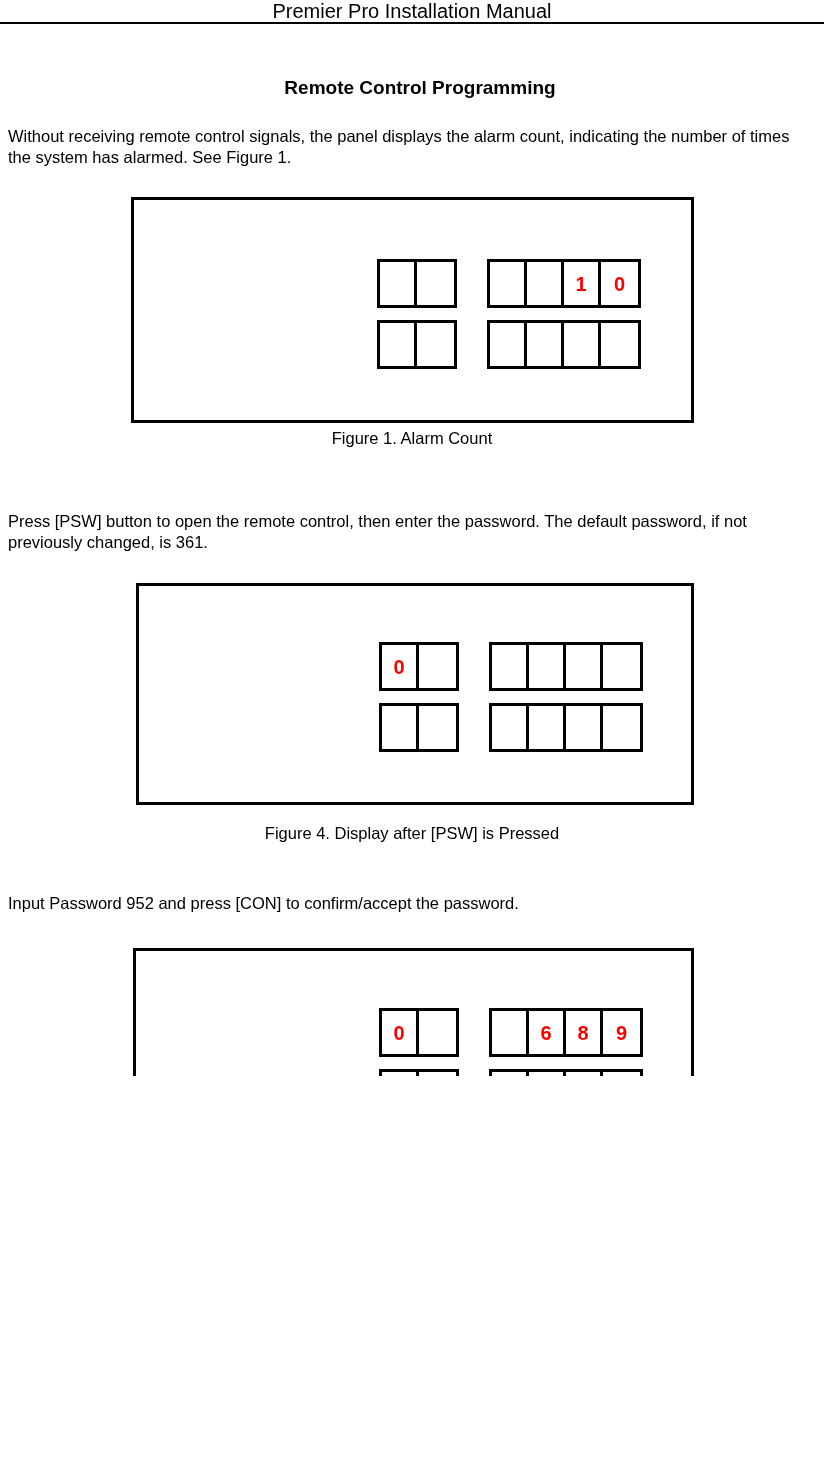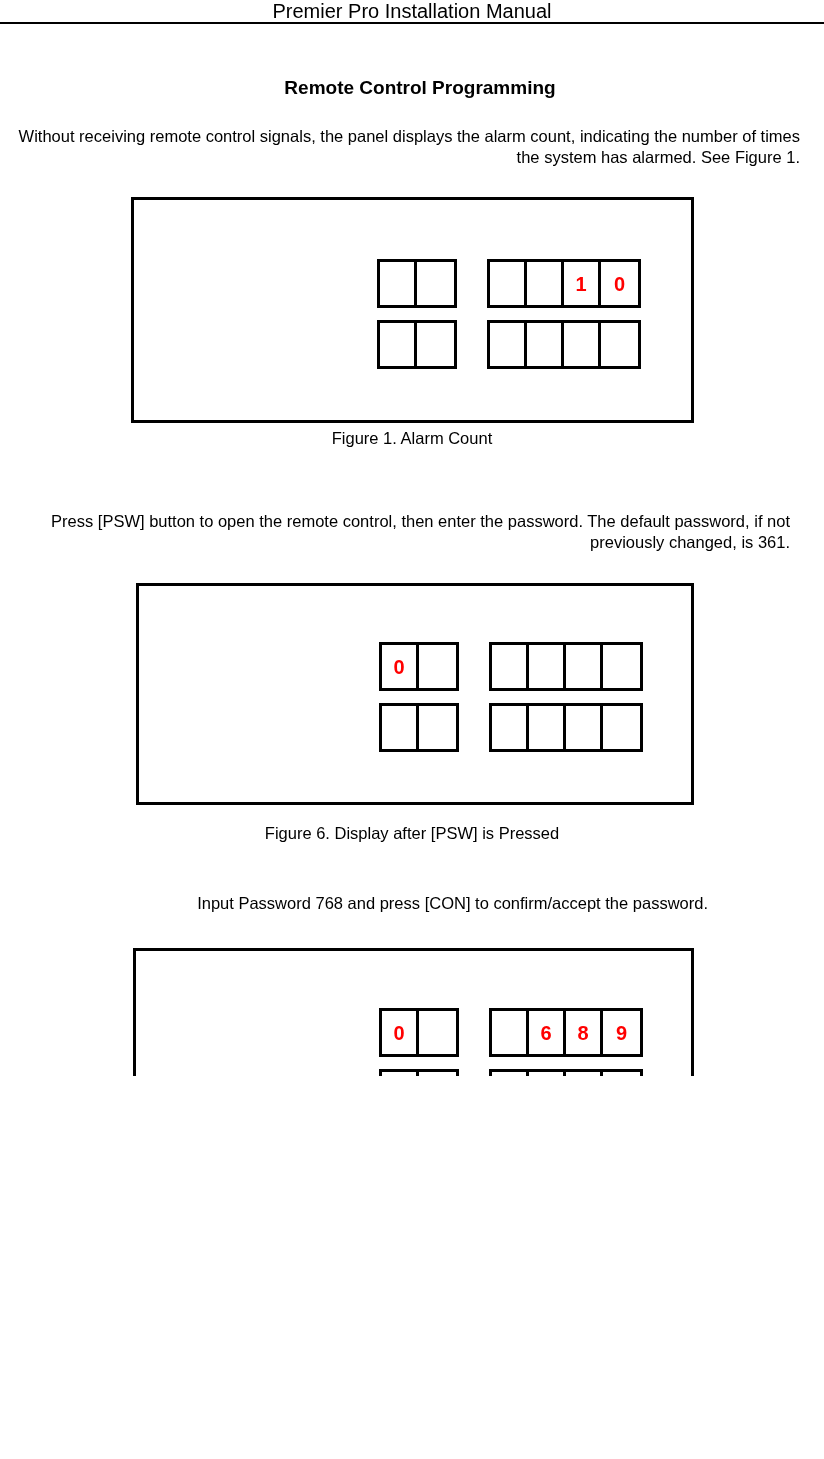--- a/index.html
+++ b/index.html
@@ -53,21 +53,21 @@
     line-height: 23px;
   }
 
   
   .para {
     position: absolute;
     left: 8px;
     width: 790px;
     font-size: 16.5px;
     line-height: 21px;
-    text-align: right;
+    text-align: left;
   }
   .para-1 { top: 126px; width: 792px; }
   .para-2 { top: 511px; width: 782px; }
   .para-3 { top: 893px; width: 700px; }
 
   
   .fig-caption {
     position: absolute;
     left: 0;
     width: 824px;
@@ -225,23 +225,23 @@
         <div class="cell-group">
           <div class="cell"></div>
           <div class="cell"></div>
           <div class="cell"></div>
           <div class="cell"></div>
         </div>
       </div>
     </div>
   </div>
 
-  <div class="fig-caption cap-2">Figure 6.  Display after [PSW] is Pressed</div>
-
-  <div class="para para-3">Input Password 768 and press [CON] to confirm/accept the password.</div>
+  <div class="fig-caption cap-2">Figure 4.  Display after [PSW] is Pressed</div>
+
+  <div class="para para-3">Input Password 952 and press [CON] to confirm/accept the password.</div>
 
   <div class="panel panel-3">
     <div class="lcd lcd-3">
       <div class="lcd-row">
         <div class="cell-group">
           <div class="cell">0</div>
           <div class="cell"></div>
         </div>
         <div class="group-gap"></div>
         <div class="cell-group">

